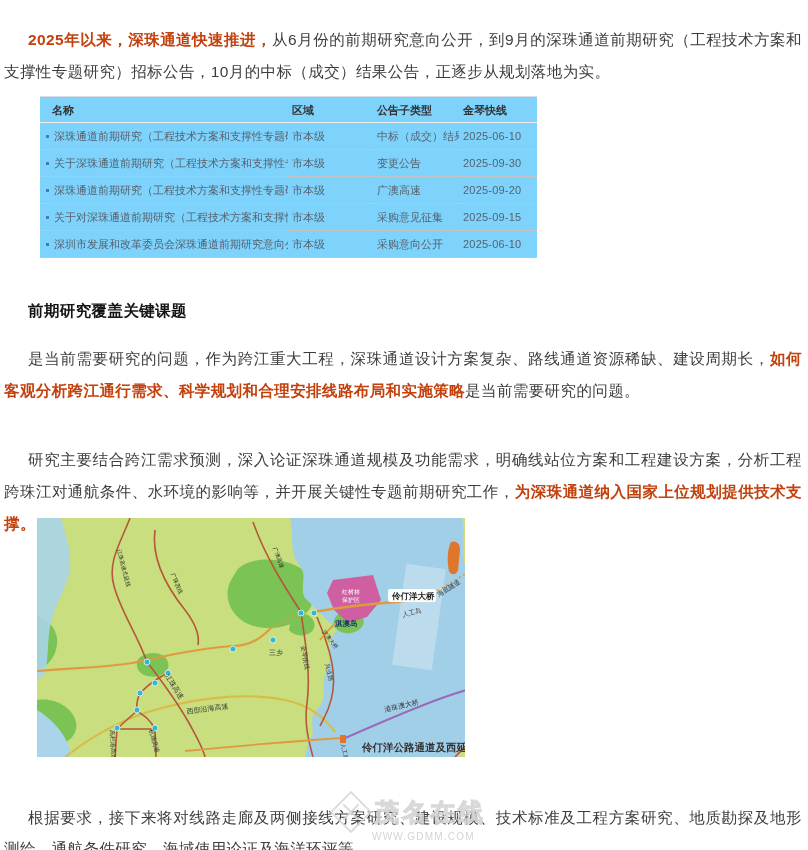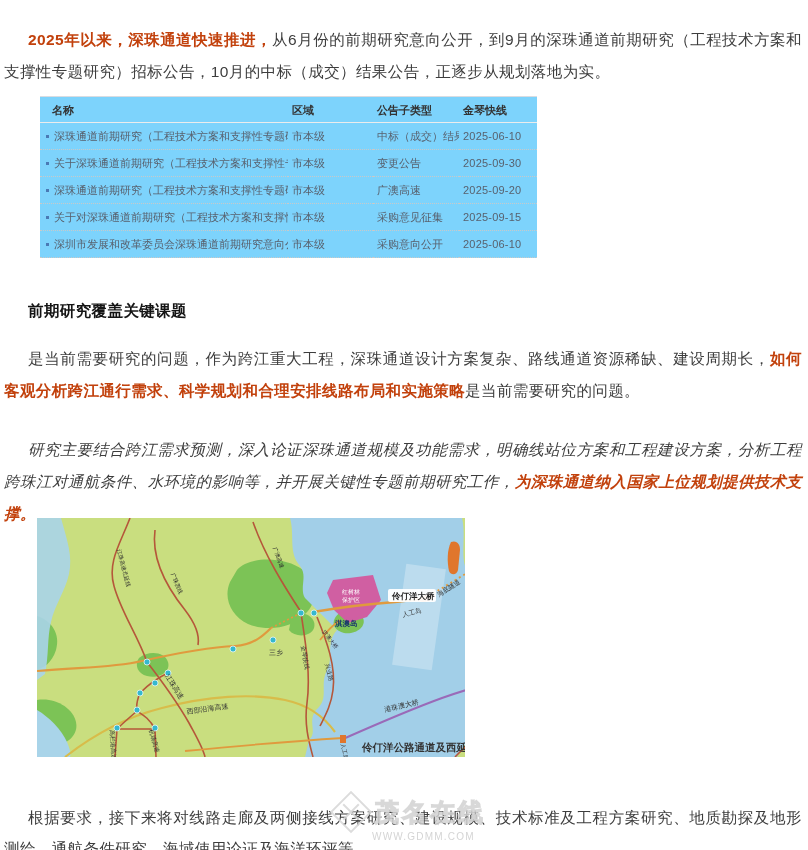--- a/index.html
+++ b/index.html
@@ -8,21 +8,21 @@
     font-family:"Liberation Sans","DejaVu Sans",sans-serif;color:#3d3d3d;
   }
   .para{
     position:absolute;left:4px;width:798px;font-size:15.5px;line-height:32px;
     text-align:justify;text-indent:24px;letter-spacing:.4px;color:#3d3d3d;
   }
   .para b{color:#c2410c;font-weight:bold;}
   #p1{top:8px;}
   #heading{top:279px;font-weight:bold;color:#141414;}
   #p2{top:327px;}
-  #p3{top:418px;font-style:italic;}
+  #p3{top:428px;}
   #p4{top:786px;line-height:31px;}
 
   
   .anno-wrap{position:absolute;left:40px;top:96px;width:497px;background:#7dd3fc;}
   table.anno{width:100%;border-collapse:collapse;table-layout:fixed;font-size:11px;}
   table.anno col.c-name{width:248px;} table.anno col.c-region{width:85px;}
   table.anno col.c-type{width:86px;} table.anno col.c-date{width:78px;}
   table.anno th{
     text-align:left;font-weight:bold;color:#333;height:23px;padding:2px 4px 0 4px;
     border-top:1px solid #d9dce1;border-bottom:1px solid #ececec;white-space:nowrap;

